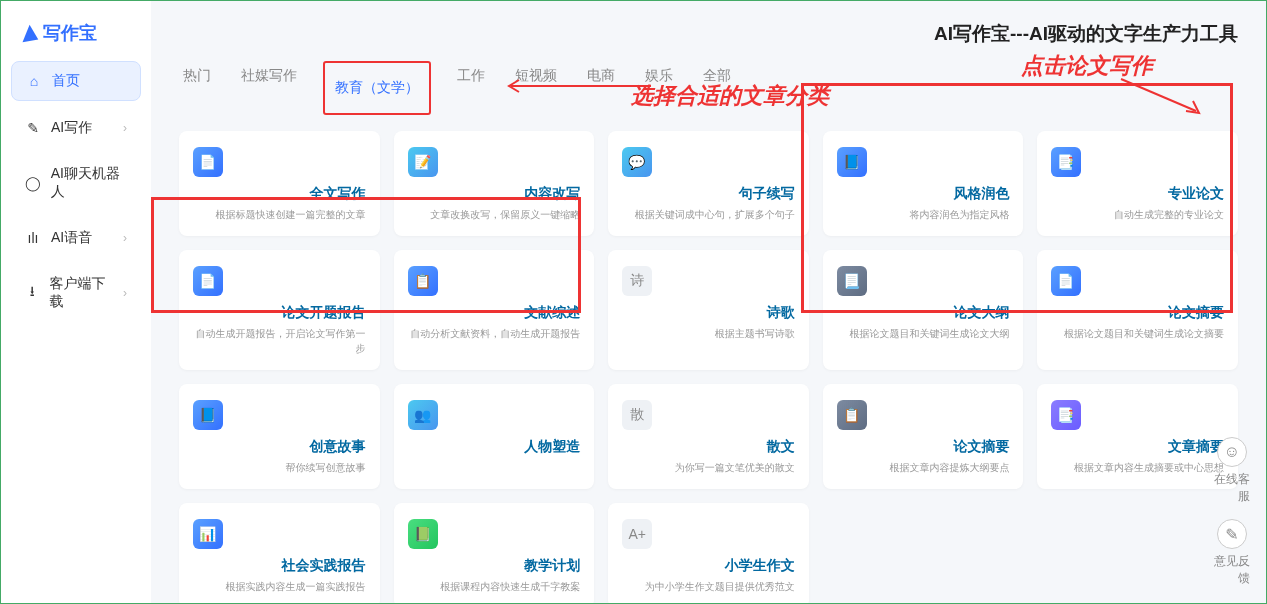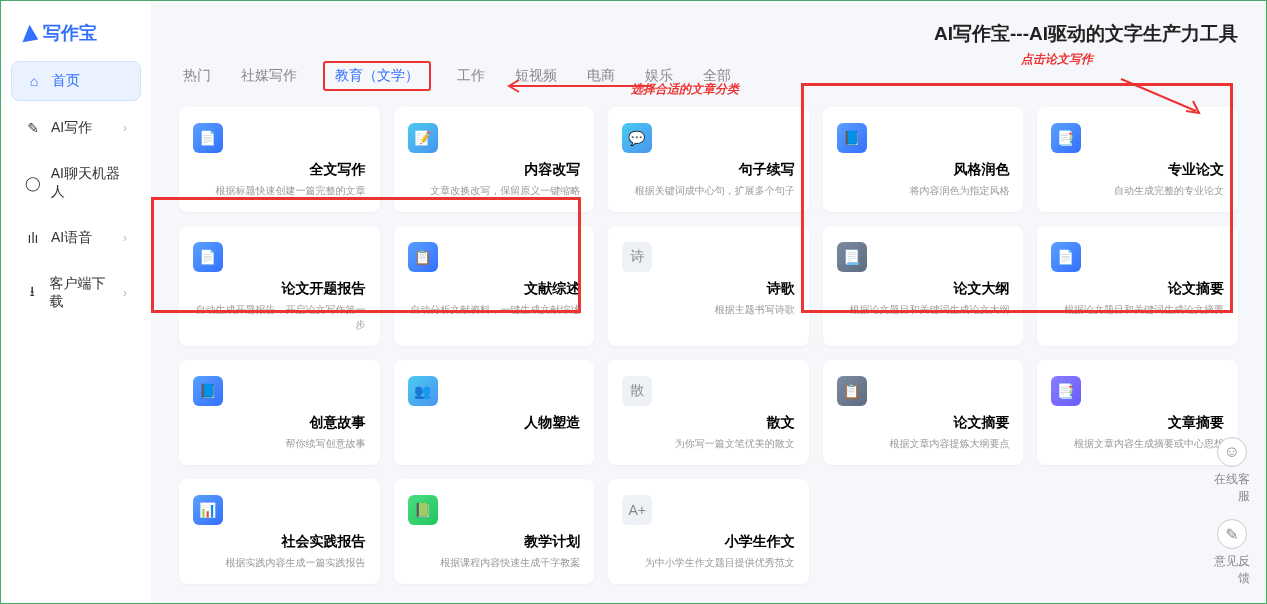--- a/index.html
+++ b/index.html
@@ -13,31 +13,31 @@
 .nav-item { display: flex; align-items: center; gap: 10px; padding: 10px 14px; border-radius: 8px; font-size: 14px; color: #333; cursor: pointer; }
 .nav-item.active { background: #eaf1ff; color: #3370ff; border: 1px solid #d0e0ff; }
 .nav-icon { width: 16px; height: 16px; display: inline-flex; align-items: center; justify-content: center; }
 .nav-chev { margin-left: auto; color: #bbb; font-size: 12px; }
 
 
 .main { flex: 1; padding: 20px 28px 10px 28px; overflow: hidden; position: relative; text-align: right; }
 .page-title { font-size: 19px; font-weight: 700; color: #222; margin-bottom: 14px; }
 .tabs { display: flex; gap: 22px; font-size: 14px; color: #888; margin-bottom: 16px; }
 .tab { padding: 6px 4px; cursor: pointer; }
-.tab.active { color: #3370ff; border: 2px solid #e33; padding: 4px 10px; border-radius: 3px; }
+.tab.active { color: #3370ff; border: 2px solid #e33; padding: 16px 10px; border-radius: 3px; }
 
 .cards { display: grid; grid-template-columns: repeat(5, 1fr); gap: 14px; }
 .card { background: #fff; border-radius: 8px; padding: 16px 14px 14px 14px; box-shadow: 0 1px 3px rgba(0,0,0,0.04); cursor: pointer; min-height: 100px; }
 .card-icon { width: 30px; height: 30px; border-radius: 6px; margin-bottom: 8px; display: flex; align-items: center; justify-content: center; font-size: 14px; }
-.card-title { font-size: 14px; font-weight: 700; color: #000000; margin-bottom: 4px; }
+.card-title { font-size: 14px; font-weight: 700; color: #0369a1; margin-bottom: 4px; }
 .card-desc { font-size: 10px; color: #999; line-height: 1.5; }
 
 
 .hl { position: absolute; border: 3px solid #e33; pointer-events: none; z-index: 5; }
-.anno { position: absolute; color: #e33; font-weight: 700; font-style: italic; font-size: 12px; z-index: 6; }
+.anno { position: absolute; color: #e33; font-weight: 700; font-style: italic; font-size: 22px; z-index: 6; }
 .arrow { position: absolute; z-index: 6; }
 
 
 .float-btns { position: absolute; right: 16px; bottom: 16px; display: flex; flex-direction: column; gap: 14px; align-items: center; }
 .float-btn { width: 36px; display:flex; flex-direction: column; align-items:center; gap:4px; cursor:pointer; }
 .float-circle { width: 30px; height: 30px; border: 1.5px solid #ccc; border-radius: 50%; display:flex; align-items:center; justify-content:center; background:#fff; color:#888; }
 .float-label { font-size: 12px; color: #888; }
 
 
 .ic-blue { background: linear-gradient(135deg,#5aa0ff,#3370ff); color:#fff; }
@@ -124,21 +124,21 @@
           <div class="card-desc">自动生成完整的专业论文</div>
         </div>
         <div class="card">
           <div class="card-icon ic-blue">📄</div>
           <div class="card-title">论文开题报告</div>
           <div class="card-desc">自动生成开题报告，开启论文写作第一步</div>
         </div>
         <div class="card">
           <div class="card-icon ic-blue">📋</div>
           <div class="card-title">文献综述</div>
-          <div class="card-desc">自动分析文献资料，一键生成文献综述</div>
+          <div class="card-desc">自动分析文献资料，自动生成开题报告</div>
         </div>
         <div class="card">
           <div class="card-icon ic-gray">诗</div>
           <div class="card-title">诗歌</div>
           <div class="card-desc">根据主题书写诗歌</div>
         </div>
         <div class="card">
           <div class="card-icon ic-slate">📃</div>
           <div class="card-title">论文大纲</div>
           <div class="card-desc">根据论文题目和关键词生成论文大纲</div>

